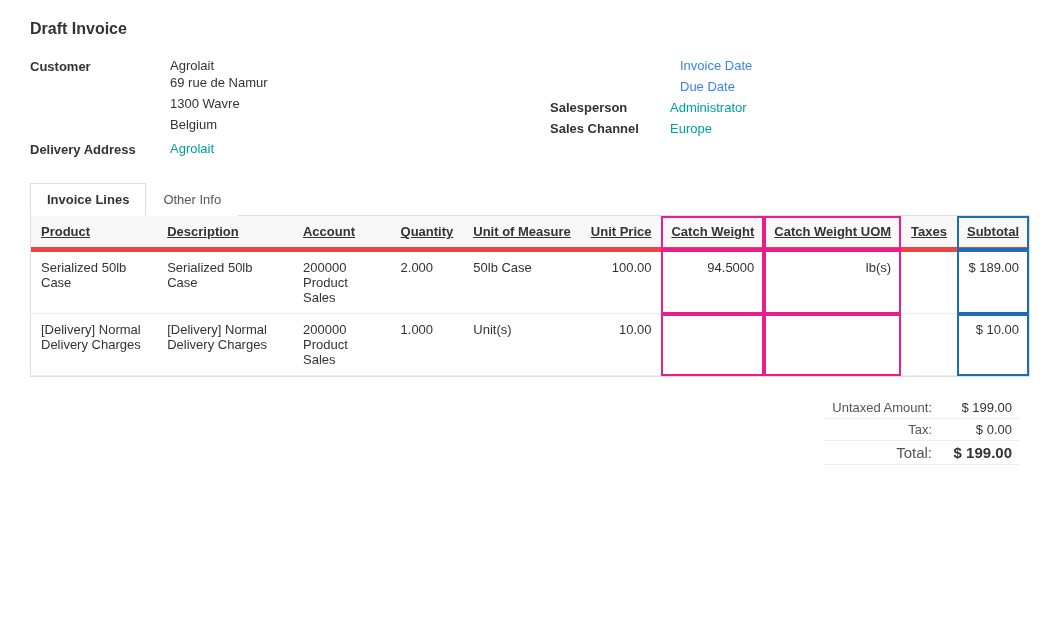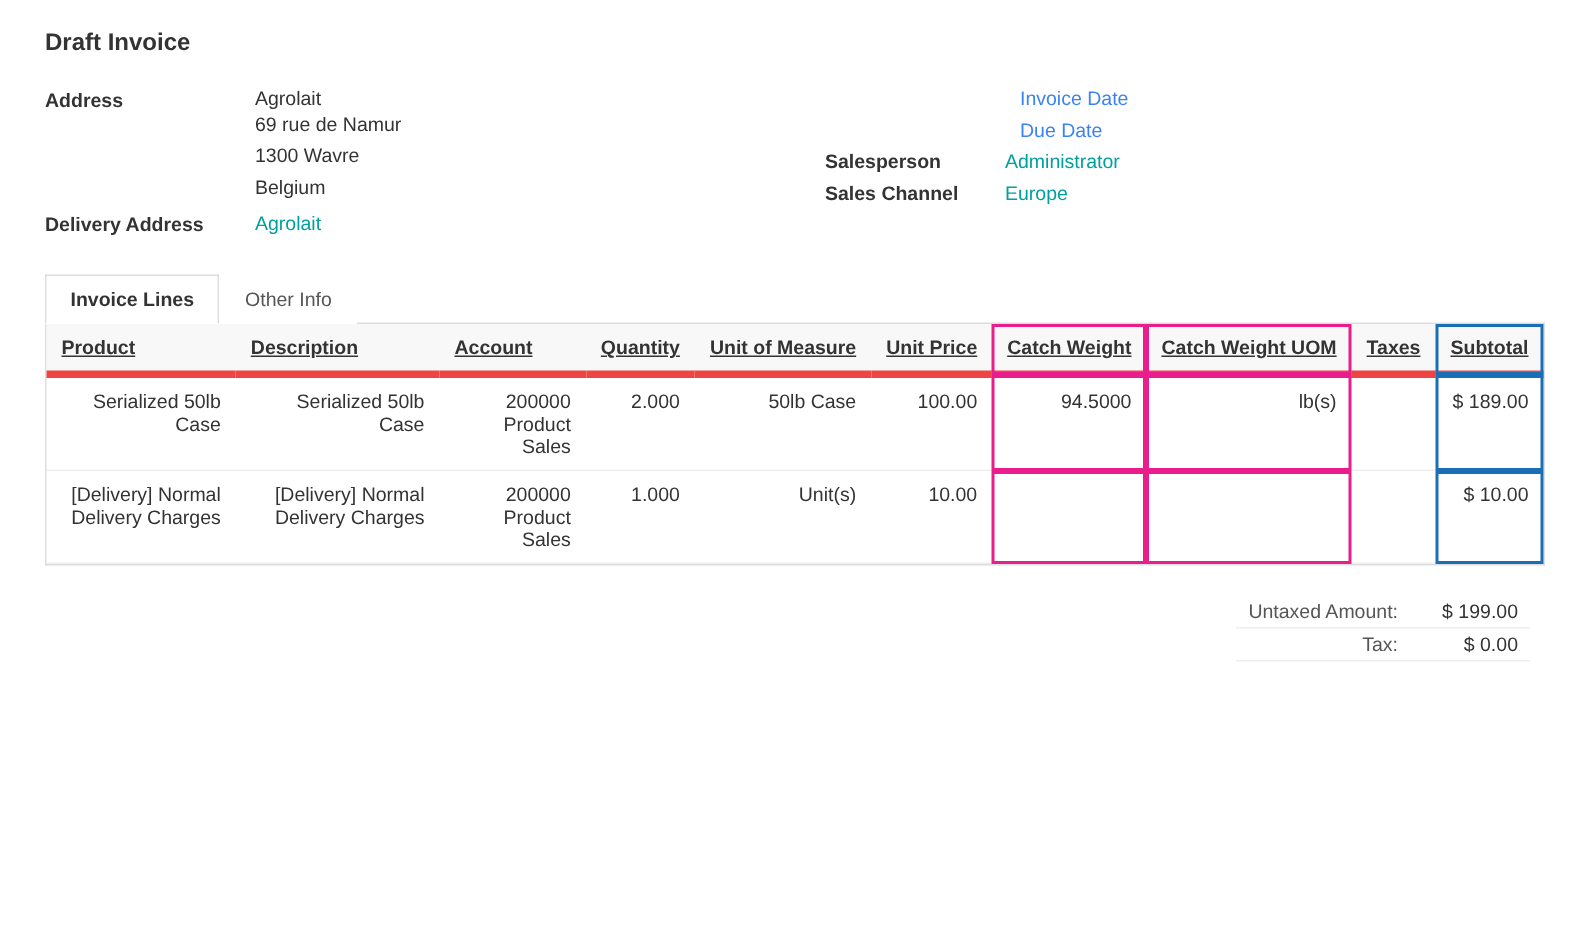--- a/index.html
+++ b/index.html
@@ -101,21 +101,20 @@
     }
     thead th.right {
       text-align: right;
     }
     tbody tr {
       border-bottom: 1px solid #eee;
     }
     tbody td {
       padding: 8px 10px;
       vertical-align: top;
-      text-align: right;
     }
     tbody td.right {
       text-align: right;
     }
     .pink-outline {
       outline: 2px solid #e91e8c;
       outline-offset: -2px;
     }
     .blue-outline {
       outline: 2px solid #1a6eb5;
@@ -165,21 +164,21 @@
   </style>
 </head>
 <body>
 
 <div class="page-title">Draft Invoice</div>
 
 <div class="form-section">
 
   <div class="form-left">
     <div class="field-row">
-      <div class="field-label">Address</div>
+      <div class="field-label">Customer</div>
       <div class="field-value">
         <div class="link">Agrolait</div>
         <div class="address-block">
           <div>69 rue de Namur</div>
           <div>1300 Wavre</div>
           <div>Belgium</div>
         </div>
       </div>
     </div>
     <div class="field-row">
@@ -262,15 +261,19 @@
   <table class="totals-table">
     <tbody>
         <tr>
       <td>Untaxed Amount:</td>
       <td>$ 199.00</td>
     </tr>
     <tr>
       <td>Tax:</td>
       <td>$ 0.00</td>
     </tr>
+    <tr class="total-row">
+      <td>Total:</td>
+      <td>$ 199.00</td>
+    </tr>
   </tbody>
     </table>
 </div>
 
 </body></html>

